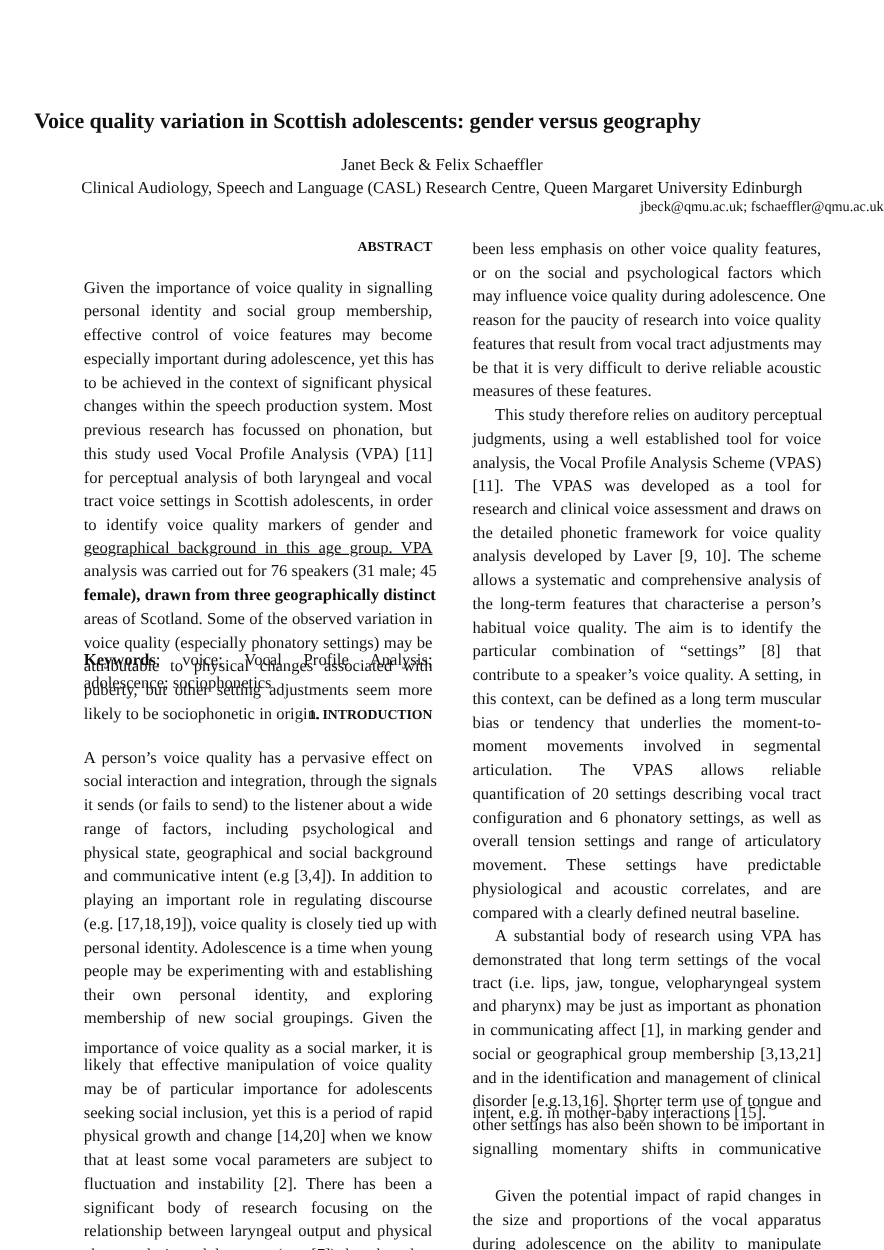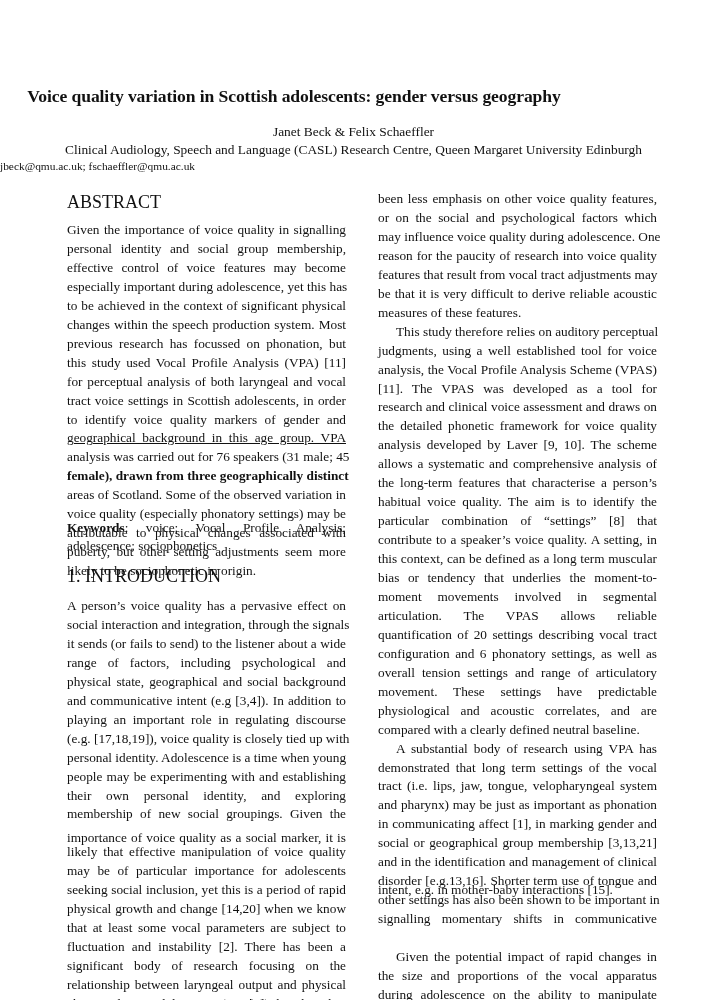--- a/index.html
+++ b/index.html
@@ -2,25 +2,25 @@
 <html><head>
 <meta charset="utf-8">
 <style>
   html, body { margin: 0; padding: 0; background: #ffffff; }
   body { width: 707px; height: 1000px; position: relative; overflow: hidden;
          font-family: "Liberation Serif", "DejaVu Serif", serif; color: #111; }
   .title { position: absolute; top: 86px; left: 0; width: 588px; text-align: center;
            font-weight: bold; font-size: 17.6px; letter-spacing: -0.1px; }
   .authors { position: absolute; top: 124px; left: 0; width: 707px; text-align: center; font-size: 13.4px; }
   .affil { position: absolute; top: 142px; left: 0; width: 707px; text-align: center; font-size: 13.4px; }
-  .email { position: absolute; top: 160px; left: 0; width: 707px; text-align: left; font-size: 11.4px; }
+  .email { position: absolute; top: 160px; left: 0; width: 707px; text-align: right; font-size: 11.4px; }
   .col { position: absolute; top: 0; }
   .col.left { left: 67px; width: 279px; }
   .col.right { left: 378px; width: 279px; }
-  .heading { position: absolute; width: 279px; text-align: left; font-weight: normal; font-size: 18px; }
+  .heading { position: absolute; width: 279px; text-align: right; font-weight: bold; font-size: 11px; }
   .line { position: absolute; left: 0; width: 279px; font-size: 13.3px; line-height: 16px;
           white-space: nowrap; text-align: justify; text-align-last: justify; }
   .line.last { text-align-last: left; }
   .line.indent { padding-left: 18px; width: 261px; }
   .kw { font-weight: bold; }
 </style>
 </head>
 <body>
 
 <div>

